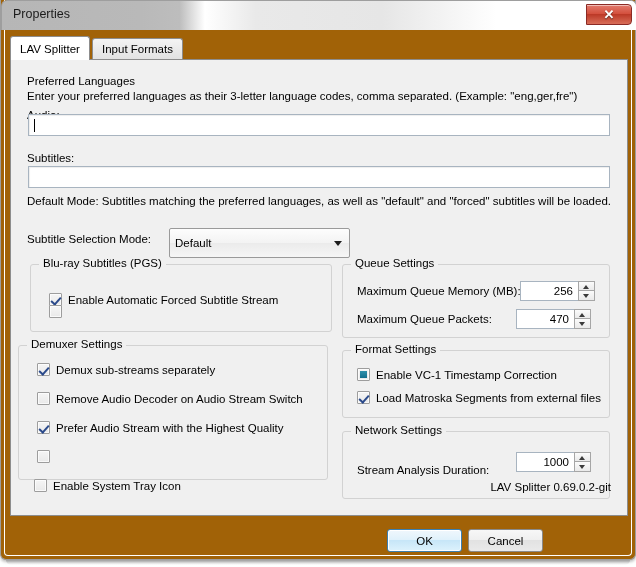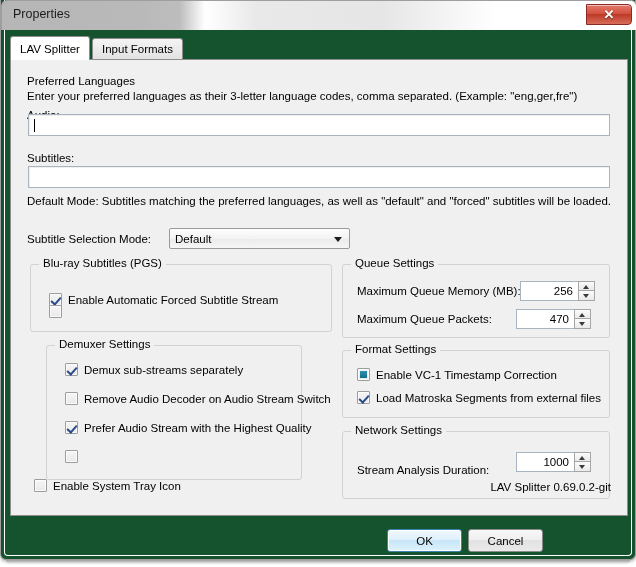--- a/index.html
+++ b/index.html
@@ -14,21 +14,21 @@
     color: #000000;
     overflow: hidden;
     position: relative;
   }
 
   
   .window {
     position: absolute;
     left: 0; top: 0;
     width: 636px; height: 560px;
-    background: #14532d;
+    background: #a16207;
     border: 1px solid #9e9e9e;
     border-top: none;
     border-radius: 0 0 6px 6px;
     box-shadow: 0 2px 3px rgba(0,0,0,.25);
   }
   .window-inner-edge {
     position: absolute;
     left: 3px; top: 0; right: 3px; bottom: 3px;
     border: 1px solid #ffffff;
     border-top: none;
@@ -330,37 +330,37 @@
     </div>
 
     <div class="lbl" style="left:16px; top:92px;">Subtitles:</div>
     <div class="textbox" style="left:17px; top:106px; width:582px; height:22px;">
       <span></span>
     </div>
 
     <div class="lbl" style="left:16px; top:135px;">Default Mode: Subtitles matching the preferred languages, as well as "default" and "forced" subtitles will be loaded.</div>
 
     <div class="lbl" style="left:16px; top:173px;">Subtitle Selection Mode:</div>
-    <div class="combo" style="left:158px; top:168px; width:181px; height:21px;">
+    <div class="combo" style="left:158px; top:168px; width:181px; height:30px;">
       <span>Default</span>
       <span class="combo-arrow"></span>
     </div>
 
     <div class="group" style="left:19px; top:204px; width:302px; height:68px;">
       <span class="group-title">Blu-ray Subtitles (PGS)</span>
       <div class="cbrow" style="left:18px; top:28px;">
         <span class="cbbox checked"></span>
         <span class="cblabel">Enable Automatic Forced Subtitle Stream</span>
       </div>
       <div class="cbrow" style="left:18px; top:40px;">
         <span class="cbbox"></span>
       </div>
     </div>
 
-    <div class="group" style="left:35px; top:285px; width:256px; height:135px;">
+    <div class="group" style="left:7px; top:285px; width:310px; height:135px;">
       <span class="group-title">Demuxer Settings</span>
       <div class="cbrow" style="left:18px; top:17px;">
         <span class="cbbox checked"></span>
         <span class="cblabel">Demux sub-streams separately</span>
       </div>
       <div class="cbrow" style="left:18px; top:46px;">
         <span class="cbbox"></span>
         <span class="cblabel">Remove Audio Decoder on Audio Stream Switch</span>
       </div>
       <div class="cbrow" style="left:18px; top:75px;">

